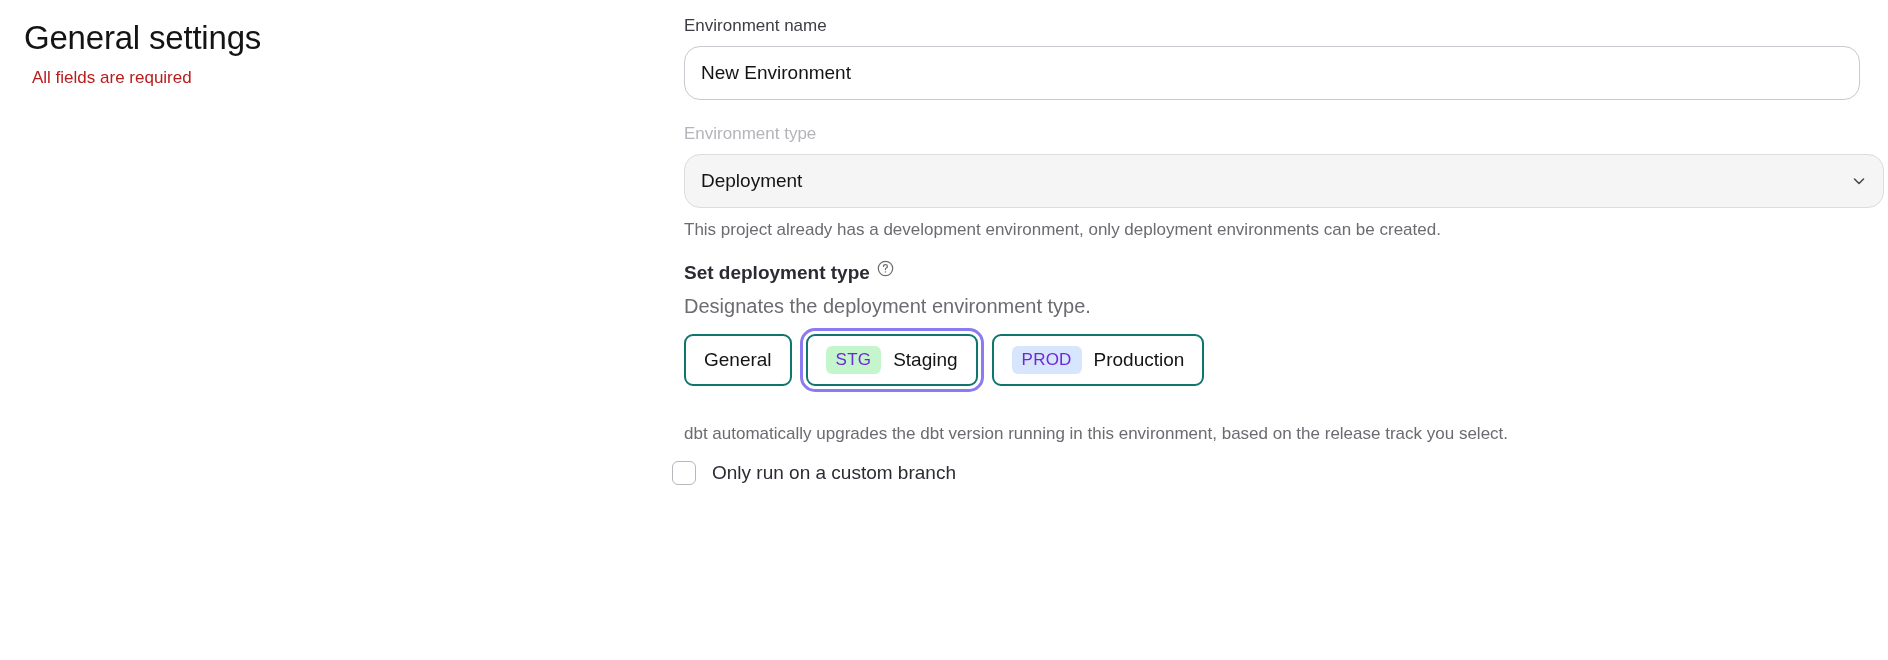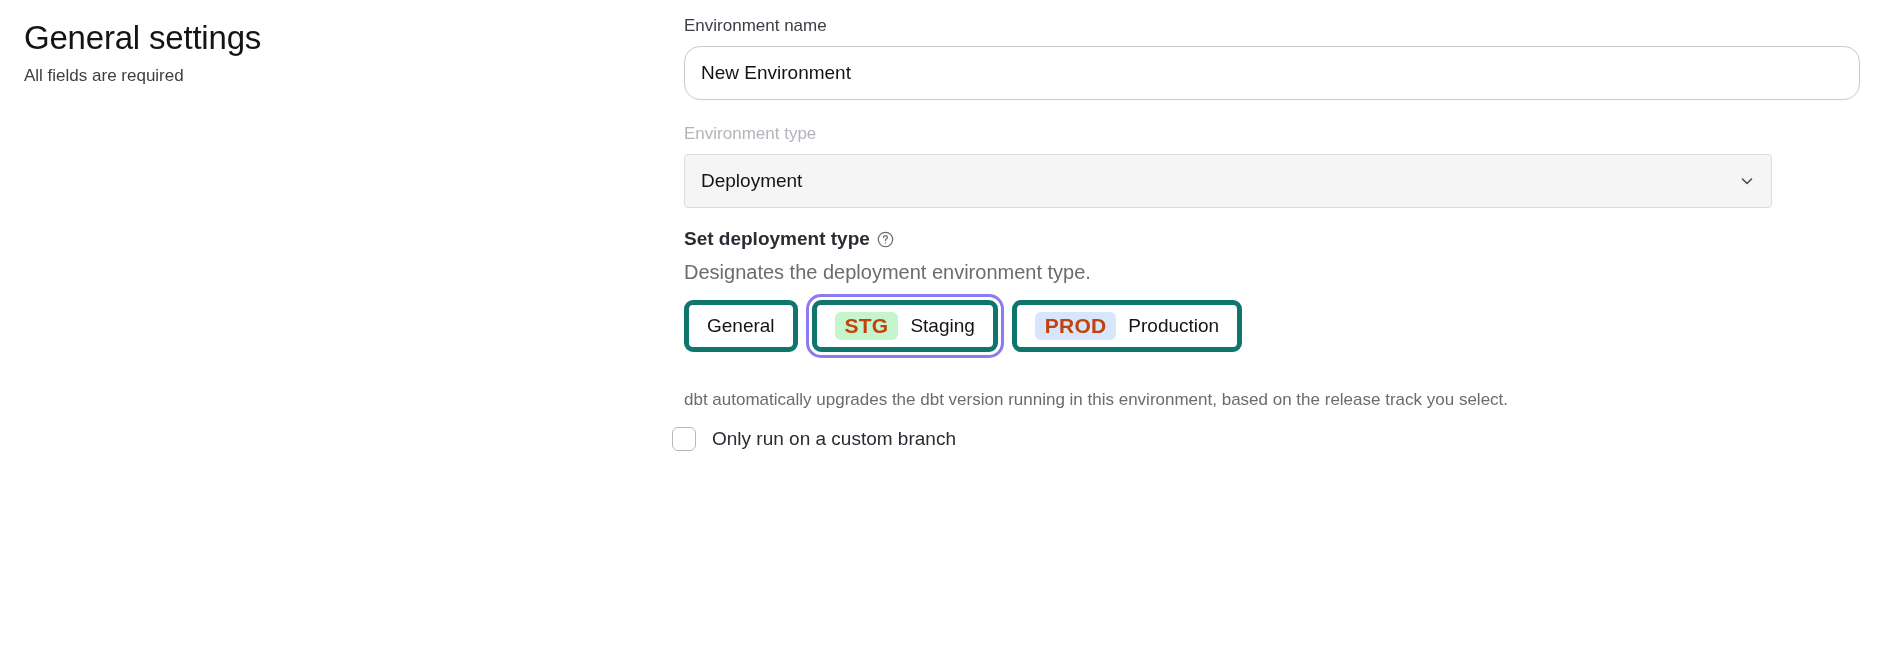--- a/index.html
+++ b/index.html
@@ -34,22 +34,22 @@
     font-size: 33px;
     line-height: 40px;
     font-weight: 400;
     letter-spacing: -0.2px;
     color: #141414;
     margin: 0 0 6px 0;
   }
   .page-subtitle {
     font-size: 17px;
     line-height: 24px;
-    color: #404040;
-    margin: 0;
+    color: #b91c1c;
+    margin: 8px;
   }
 
   
   .form-col {
     width: 1196px;
     flex: 0 0 1196px;
     padding-top: 14px;
     padding-right: 20px;
   }
 
@@ -70,24 +70,24 @@
     border-radius: 16px;
     background: #ffffff;
     display: flex;
     align-items: center;
     padding: 0 16px;
     font-size: 19px;
     color: #141414;
   }
 
   .select-control {
-    width: 1088px;
+    width: 1200px;
     height: 54px;
     border: 1px solid #dcdce1;
-    border-radius: 4px;
+    border-radius: 16px;
     background: #f5f5f6;
     display: flex;
     align-items: center;
     justify-content: space-between;
     padding: 0 16px;
     font-size: 19px;
     color: #141414;
   }
   .select-control.enabled {
     background: #ffffff;
@@ -103,21 +103,21 @@
 
   .helper-text {
     font-size: 17px;
     line-height: 24px;
     color: #6b6b71;
     margin-top: 10px;
   }
 
   .section-heading {
     display: flex;
-    align-items: center;
+    align-items: flex-start;
     gap: 7px;
     font-size: 19px;
     line-height: 26px;
     font-weight: bold;
     color: #2b2b33;
   }
   .help-icon {
     width: 17px;
     height: 17px;
     flex: 0 0 17px;
@@ -134,21 +134,21 @@
 
   
   .seg-group {
     display: flex;
     align-items: center;
     gap: 14px;
     margin-top: 16px;
   }
   .seg-btn {
     height: 52px;
-    border: 5px solid #0f766e;
+    border: 2px solid #0f766e;
     border-radius: 9px;
     background: #ffffff;
     display: flex;
     align-items: center;
     gap: 12px;
     padding: 0 18px;
     font-size: 19px;
     color: #141414;
     cursor: pointer;
   }
@@ -157,24 +157,24 @@
     outline-offset: 3px;
     border-radius: 9px;
   }
   .badge {
     display: inline-flex;
     align-items: center;
     justify-content: center;
     height: 28px;
     padding: 0 10px;
     border-radius: 6px;
-    font-size: 21px;
-    font-weight: bold;
+    font-size: 17px;
+    font-weight: normal;
     letter-spacing: 0.2px;
-    color: #c2410c;
+    color: #6d28d9;
   }
   .badge.stg { background: #c5f5cd; }
   .badge.prod { background: #d7e6fd; }
 
   
   .checkbox-row {
     display: flex;
     align-items: center;
     gap: 16px;
     margin-top: 14px;
@@ -224,20 +224,21 @@
     <div class="block">
       <div class="field-label muted">Environment type</div>
       <div class="select-control">
         <span>Deployment</span>
         <span class="chevron">
           <svg viewBox="0 0 16 16" width="16" height="16" fill="none" stroke="currentColor" stroke-width="1.6" stroke-linecap="round" stroke-linejoin="round">
               <path d="M3.5 6 8 10.5 12.5 6"></path>
             </svg>
         </span>
       </div>
+      <div class="helper-text">This project already has a development environment, only deployment environments can be created.</div>
     </div>
 
     <div class="gap-18"></div>
 
     <div class="block">
       <div class="section-heading">
         <span>Set deployment type</span>
         <span class="help-icon">
           <svg viewBox="0 0 18 18" width="17" height="17" fill="none" stroke="currentColor" stroke-width="1.3">
             <circle cx="9" cy="9" r="7.6"></circle>

